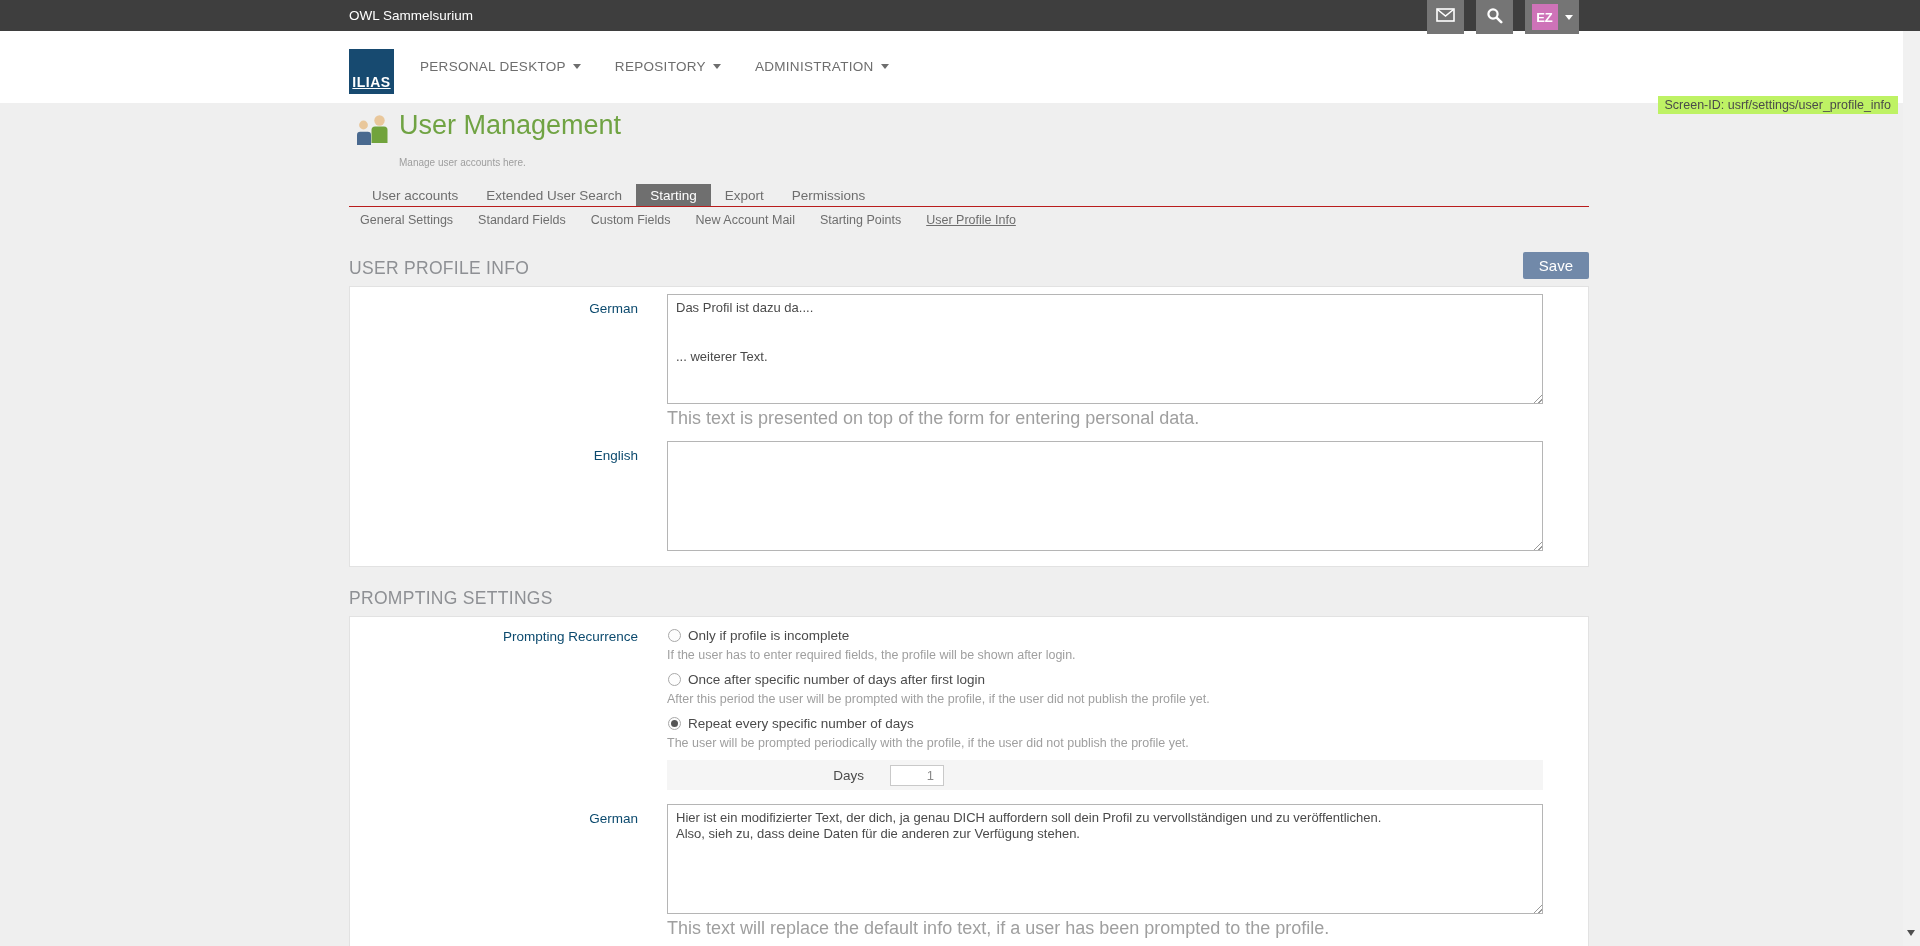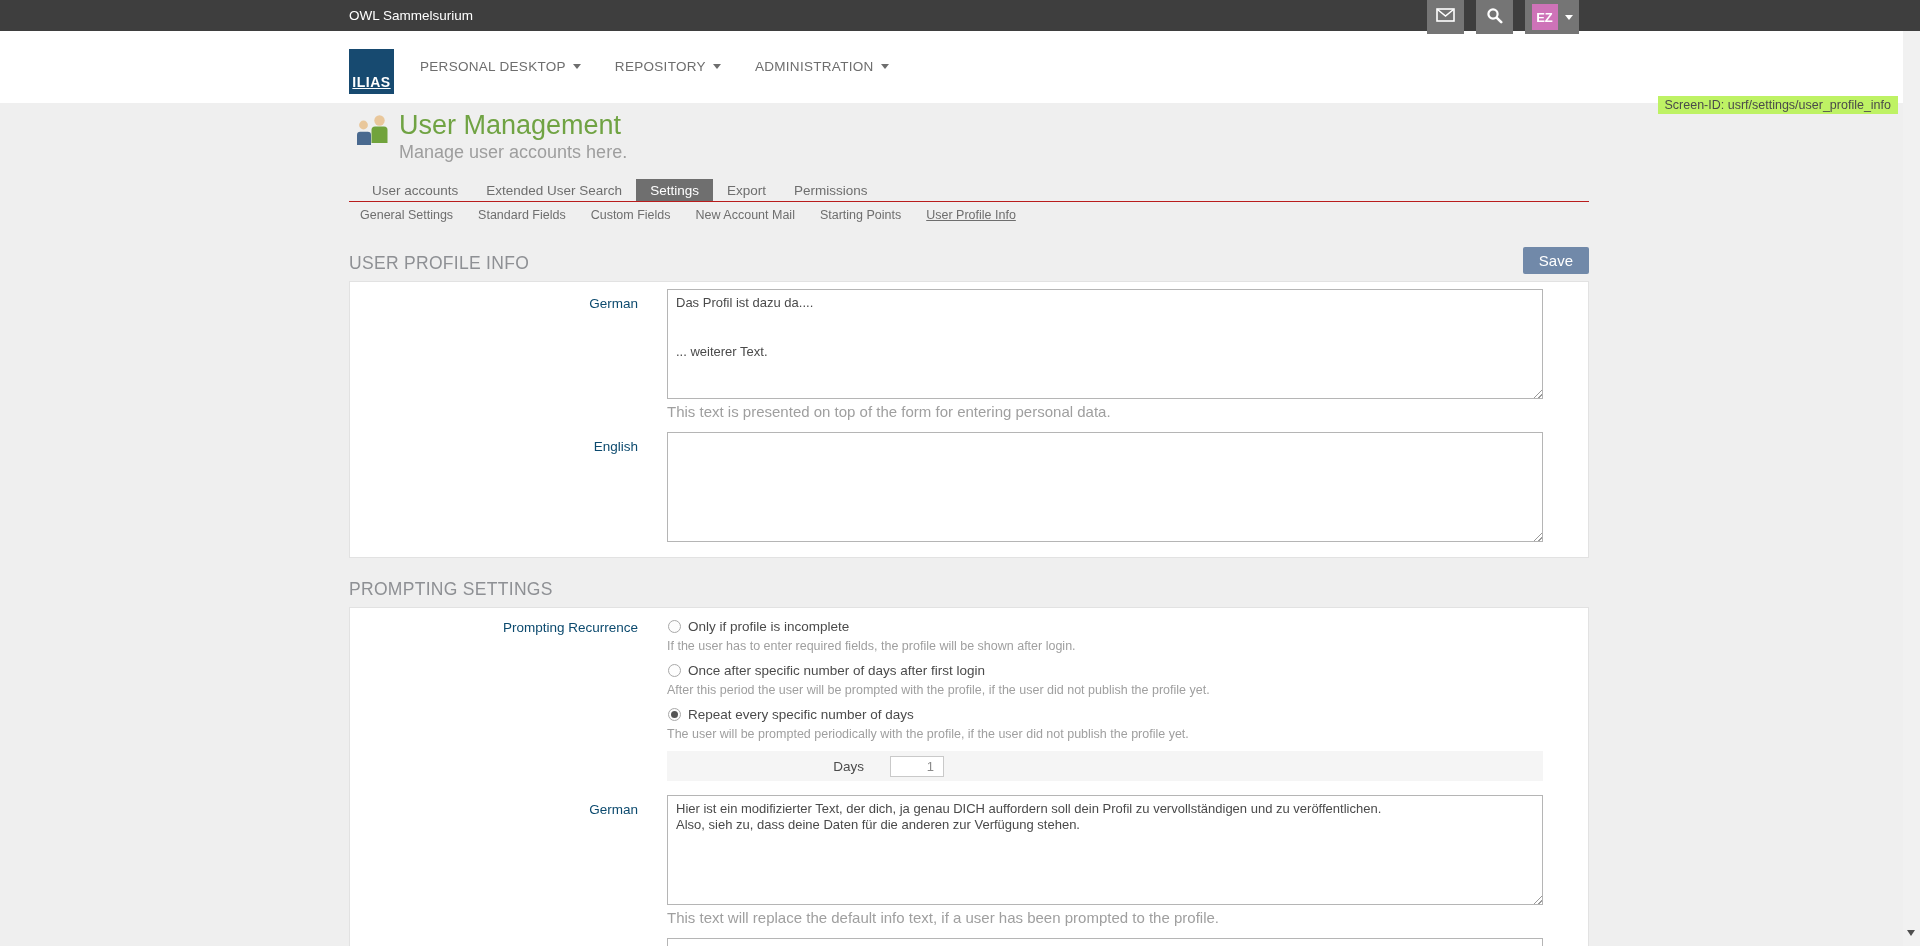--- a/index.html
+++ b/index.html
@@ -34,21 +34,21 @@
   .screen-id { position:absolute; top:96px; right:22px; background:#bef264; color:#4a4a4a;
     font-size:12.5px; padding:2px 7px; z-index:6; }
   
   #main { position:absolute; top:103px; left:0; width:1903px; bottom:0; background:#efefef;
     overflow:hidden; }
   .content { position:relative; margin-left:349px; width:1240px; }
   .title-row { display:flex; align-items:flex-start; padding-top:7px; }
   .title-icon { margin-left:6px; width:36px; height:34px; flex-shrink:0; padding-top:4px; }
   .title-body { margin-left:8px; }
   h1.page-title { margin:0; font-size:27px; line-height:31px; font-weight:400; color:#70a343; }
-  .subtitle { font-size:18px; color:#9e9e9e; margin-top:1px; }
+  .subtitle { font-size:10px; color:#9e9e9e; margin-top:16px; }
   
   .tabs { margin-top:16px; display:flex; border-bottom:1px solid #b91c1c; padding-left:9px; }
   .tab { padding:4px 14px 3px; font-size:13.5px; color:#6e6e6e; cursor:pointer; white-space:nowrap; }
   .tab.active { background:#6f6f6f; color:#fff; }
   .subtabs { display:flex; gap:25px; padding:6px 0 4px 11px; }
   .subtab { font-size:12.5px; color:#6e6e6e; cursor:pointer; white-space:nowrap; }
   .subtab.active { text-decoration:underline; }
   
   .section-row { display:flex; justify-content:space-between; align-items:flex-end;
     margin-top:21px; margin-bottom:7px; }
@@ -60,21 +60,21 @@
   .flabel { width:288px; flex-shrink:0; text-align:right; font-size:13.5px; color:#0c4a6e;
     padding-top:7px; }
   .fctrl { margin-left:29px; width:876px; }
   .ta-wrap { position:relative; }
   textarea { display:block; width:100%; height:110px; border:1px solid #b5b5b5; background:#fff;
     padding:5px 8px; font:13px/1.25 "Liberation Sans", sans-serif; color:#4a4a4a; resize:none;
     outline:none; }
   .grip { position:absolute; right:1px; bottom:1px; width:11px; height:11px; pointer-events:none;
     background:repeating-linear-gradient(-45deg, rgba(0,0,0,0) 0 2px, #9a9a9a 2px 3px);
     clip-path:polygon(100% 0, 100% 100%, 0 100%); }
-  .help { font-size:15px; color:#9f9f9f; margin:4px 0 12px; }
+  .help { font-size:18px; color:#9f9f9f; margin:4px 0 12px; }
   
   .radio-opt { display:flex; align-items:center; font-size:13.5px; color:#4b4b4b; cursor:pointer; }
   input[type=radio] { appearance:none; -webkit-appearance:none; width:13px; height:13px;
     border:1px solid #a9a9a9; border-radius:50%; margin:0 7px 0 1px; background:#fdfdfd;
     position:relative; flex-shrink:0; cursor:pointer; }
   input[type=radio]:checked::after { content:''; position:absolute; left:2px; top:2px; right:2px;
     bottom:2px; background:#555; border-radius:50%; }
   .radio-help { font-size:12.5px; color:#9f9f9f; margin:5px 0 10px 0; }
   .days-band { background:#f5f5f5; display:flex; align-items:center; height:30px; margin:4px 0 14px; }
   .days-label { width:197px; text-align:right; font-size:13.5px; color:#4b4b4b; }
@@ -149,21 +149,21 @@
       </span>
       <div class="title-body">
         <h1 class="page-title">User Management</h1>
         <div class="subtitle">Manage user accounts here.</div>
       </div>
     </div>
 
     <div class="tabs">
       <span class="tab">User accounts</span>
       <span class="tab">Extended User Search</span>
-      <span class="tab active">Settings</span>
+      <span class="tab active">Starting</span>
       <span class="tab">Export</span>
       <span class="tab">Permissions</span>
     </div>
 
     <div class="subtabs">
       <span class="subtab">General Settings</span>
       <span class="subtab">Standard Fields</span>
       <span class="subtab">Custom Fields</span>
       <span class="subtab">New Account Mail</span>
       <span class="subtab">Starting Points</span>

